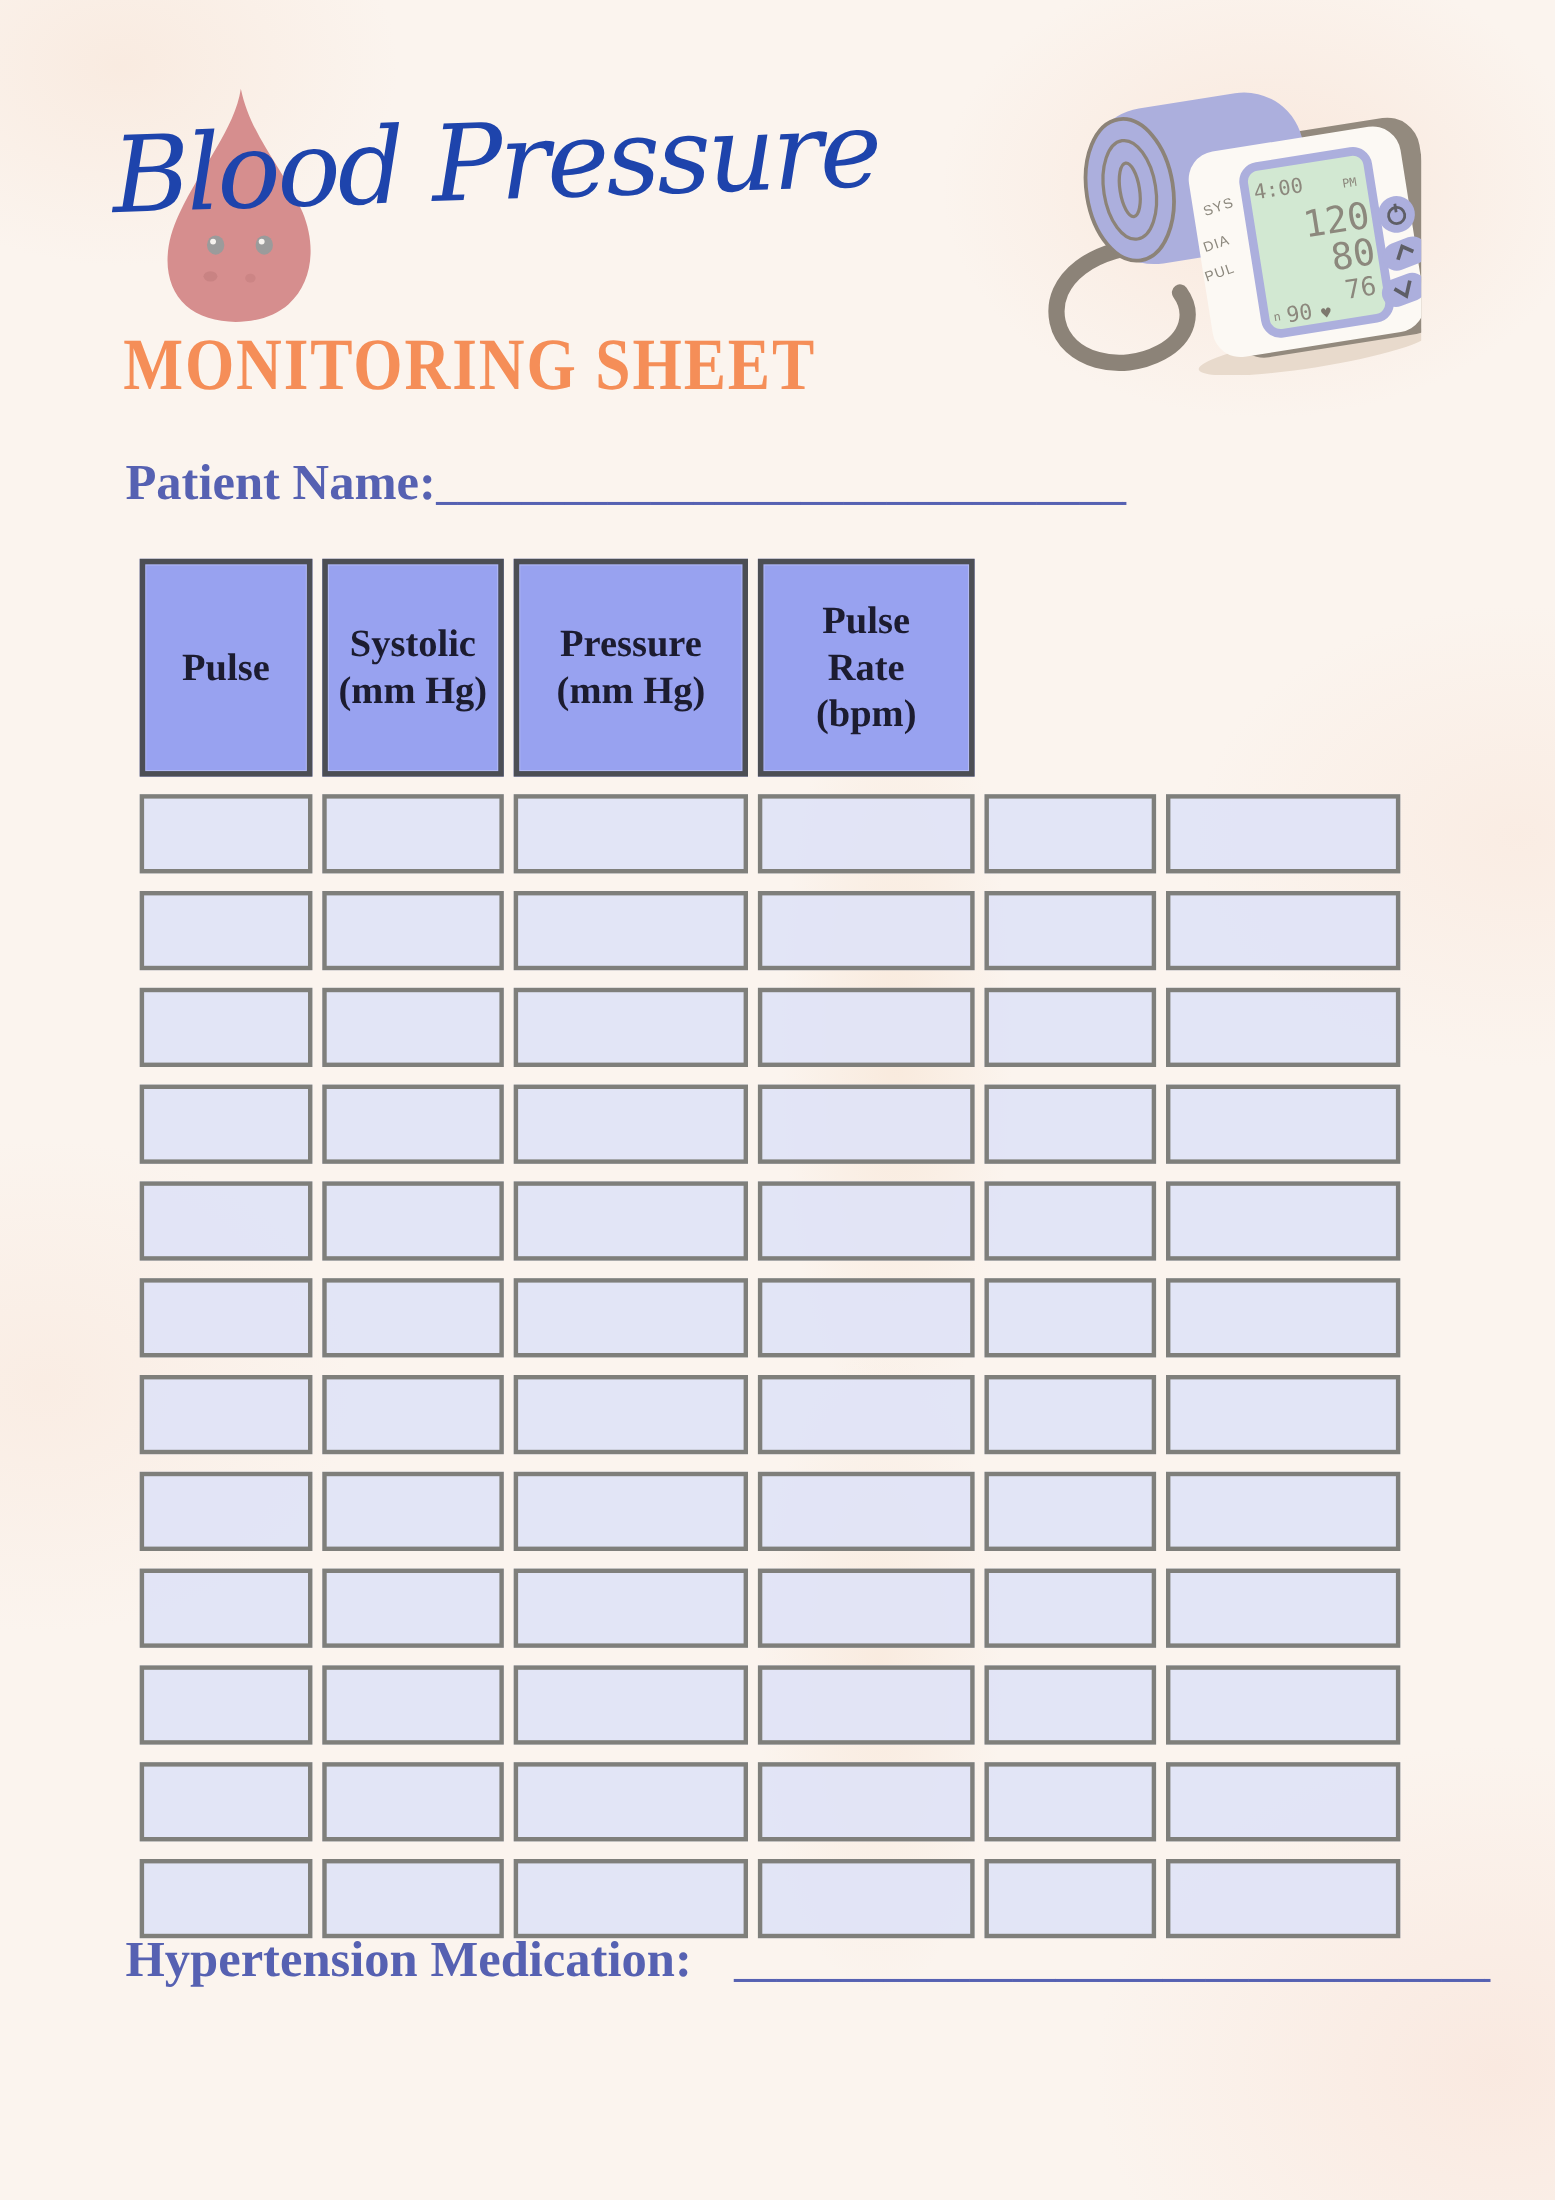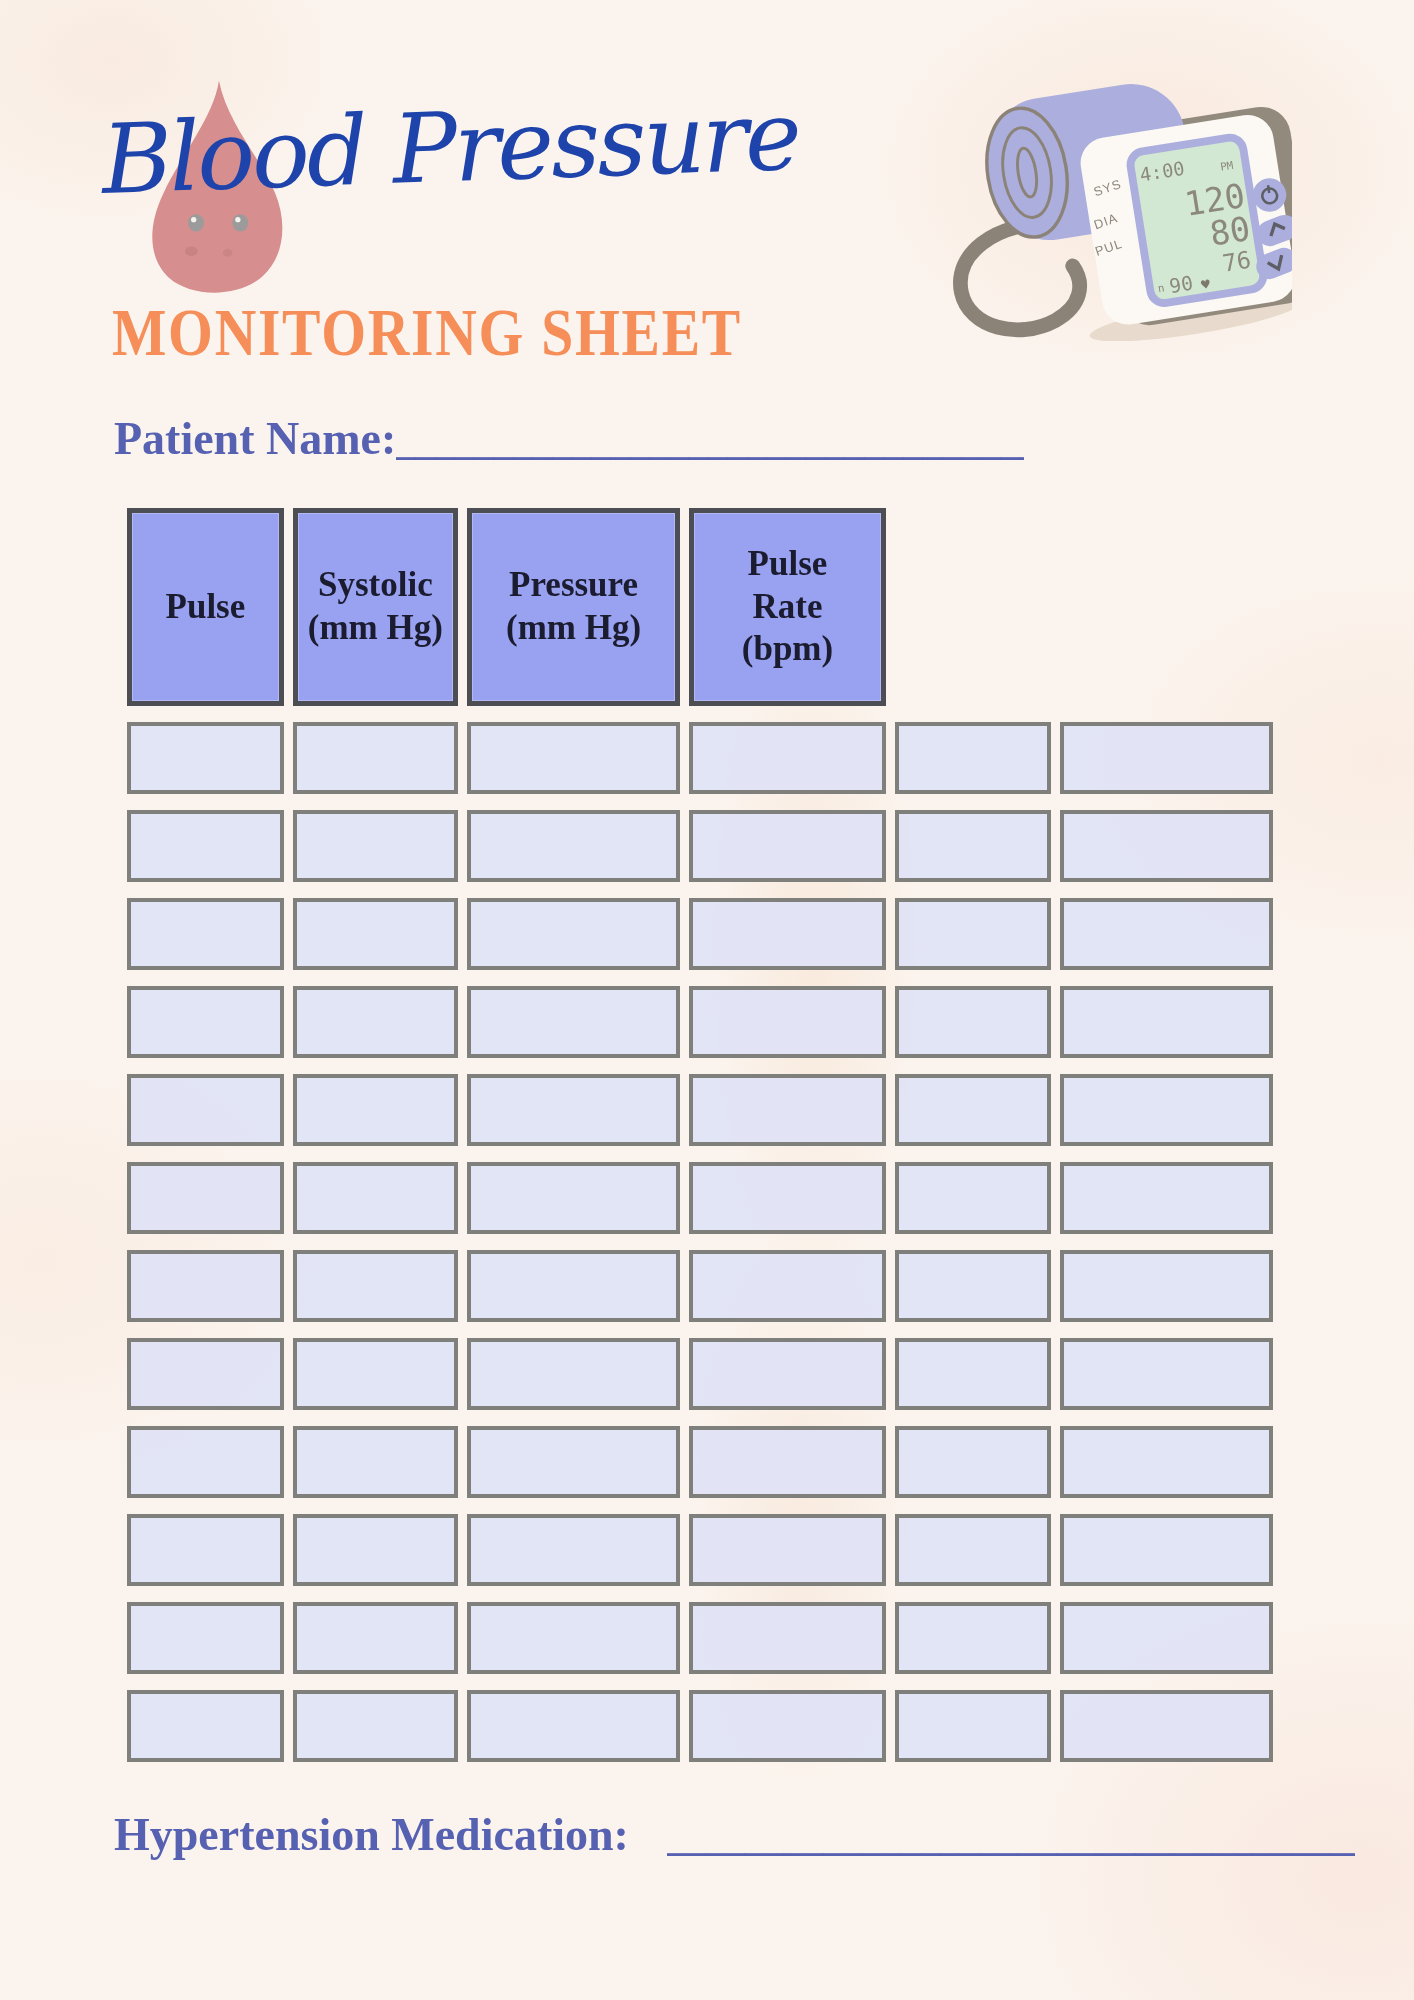--- a/index.html
+++ b/index.html
@@ -29,21 +29,21 @@
   }
   .caps-title{
     position:absolute;left:112px;top:296px;
     font-size:67px;font-weight:700;line-height:1.1;
     letter-spacing:2px;color:#F58E58;
     transform:scaleX(.86);transform-origin:left top;
     white-space:nowrap;
   }
   .field-line{position:absolute;display:flex;align-items:baseline;}
   .field-line.patient{left:114px;top:412px;}
-  .field-line.medication{left:114px;top:1808px;gap:38px;}
+  .field-line.medication{left:114px;top:1754px;gap:38px;}
   .field-label{font-size:46px;font-weight:700;color:#5661B2;white-space:nowrap;}
   .field-dashes{
     font-size:39px;font-weight:700;color:#5661B2;
     letter-spacing:0;white-space:nowrap;overflow:hidden;
   }
   .patient .field-dashes{width:628px;}
   .medication .field-dashes{width:688px;}
 
   .bp-table{position:absolute;left:127px;top:508px;width:1146px;}
   .header-row,.trow{

